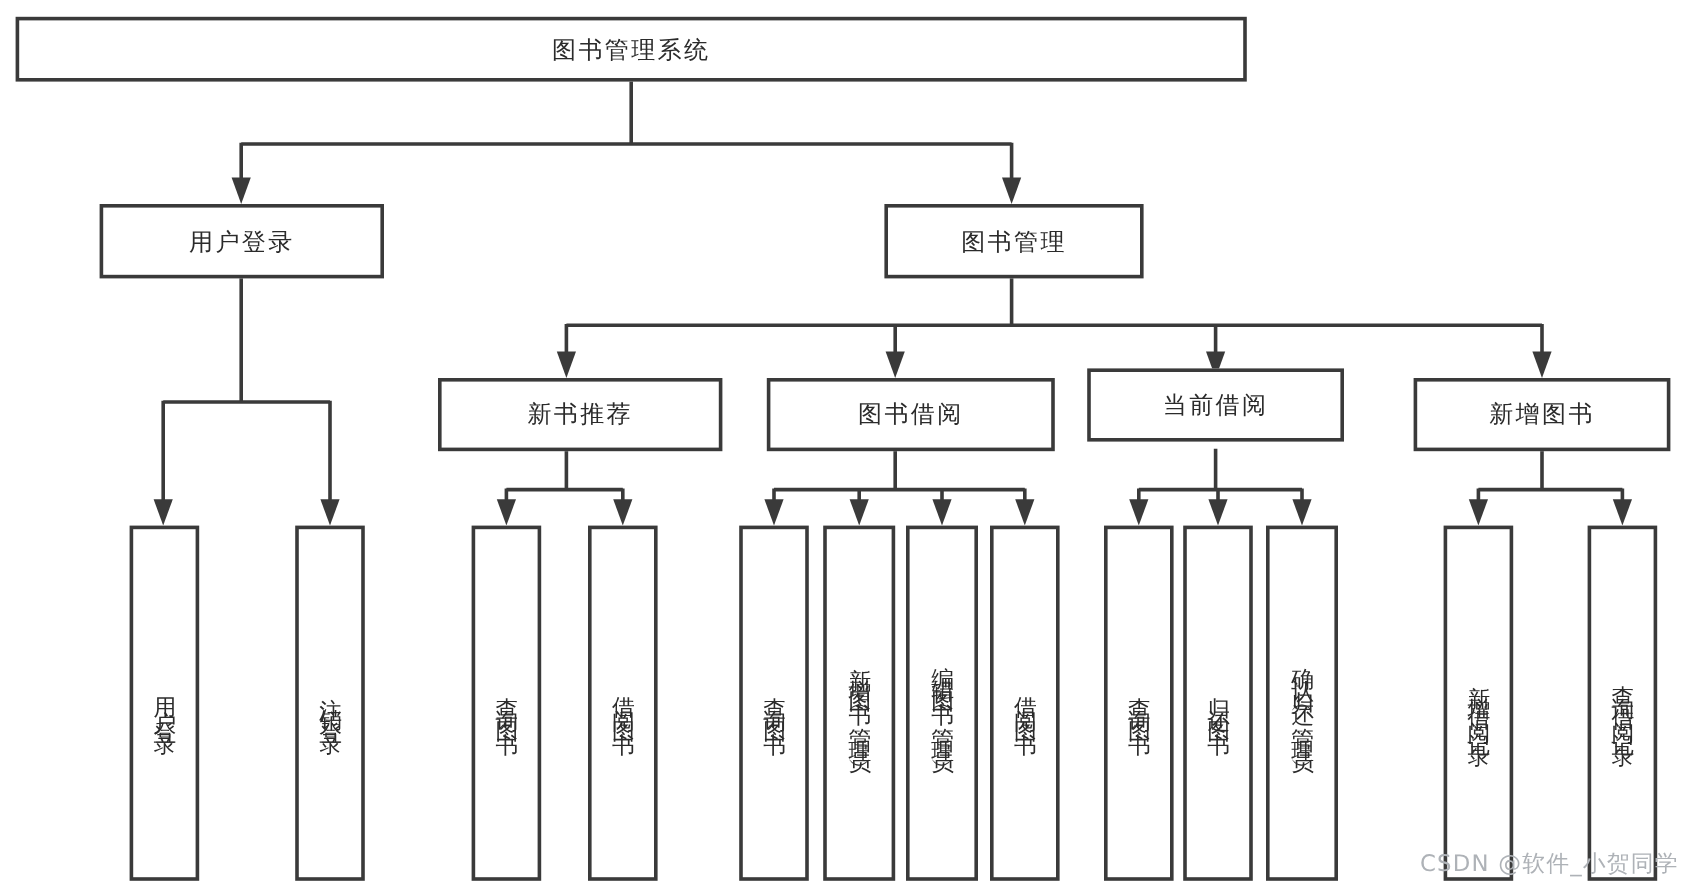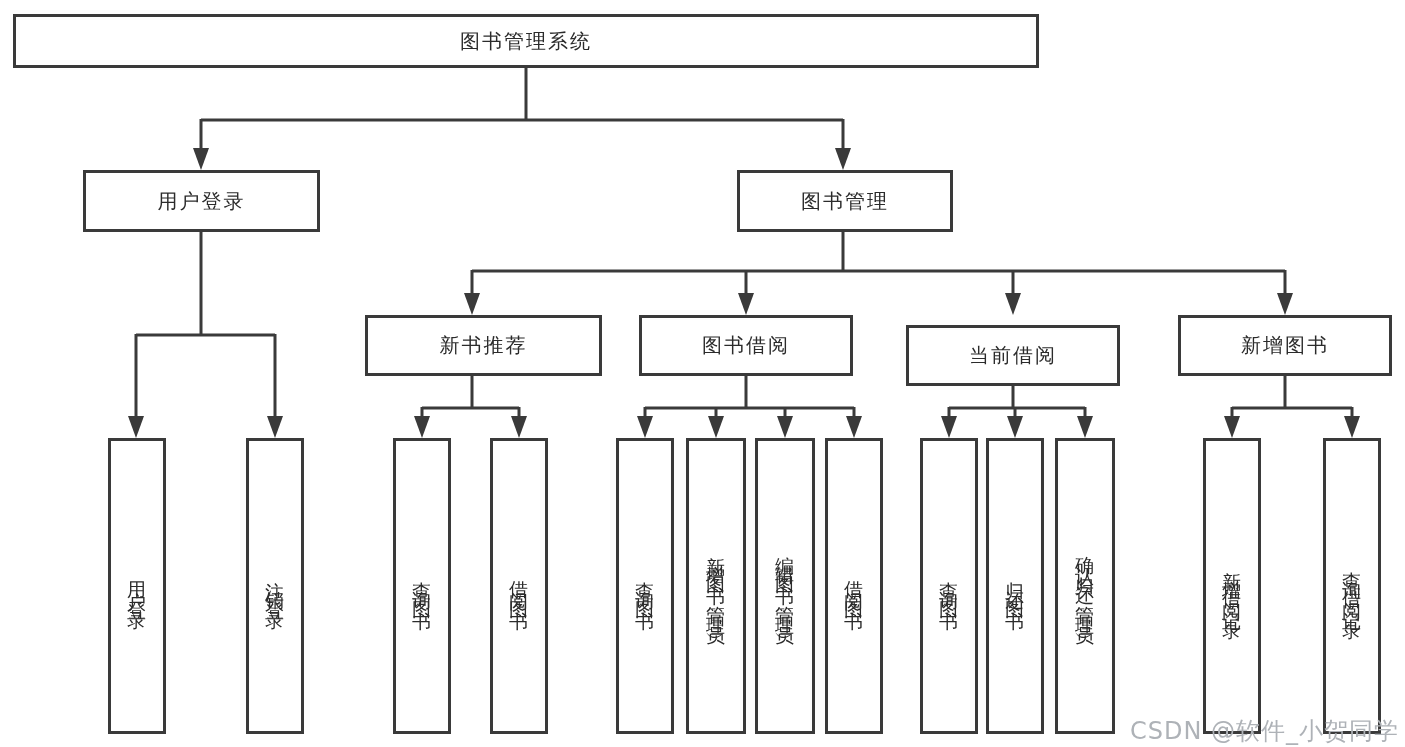--- a/index.html
+++ b/index.html
@@ -28,22 +28,22 @@
     writing-mode: vertical-rl;
     text-orientation: mixed;
     font-size: 19px;
     letter-spacing: 10px;
     line-height: 1;
     text-align: center;
   }
   .watermark {
     position: absolute;
     right: 6px;
-    bottom: 0;
-    font-size: 24px;
+    bottom: 14px;
+    font-size: 19px;
     color: #aeb2b7;
     letter-spacing: 1px;
     z-index: 3;
     white-space: nowrap;
   }
 </style>
 </head>
 <body>
 
 <div class="stage">
@@ -102,24 +102,24 @@
   <div class="node hnode" style="left:83px; top:170px; width:237px; height:62px;">
     <span>用户登录</span>
   </div>
   <div class="node hnode" style="left:724px; top:170px; width:216px; height:62px;margin-left:13px;">
     <span>图书管理</span>
   </div>
 
   <div class="node hnode" style="left:365px; top:315px; width:237px; height:61px;">
     <span>新书推荐</span>
   </div>
-  <div class="node hnode" style="left:639px; top:315px; width:214px; height:61px;">
+  <div class="node hnode" style="left:639px; top:315px; width:240px; height:61px;">
     <span>图书借阅</span>
   </div>
-  <div class="node hnode" style="left:906px; top:325px; width:214px; height:61px;">
+  <div class="node hnode" style="left:906px; top:307px; width:214px; height:61px;">
     <span>当前借阅</span>
   </div>
   <div class="node hnode" style="left:1178px; top:315px; width:214px; height:61px;">
     <span>新增图书</span>
   </div>
 
   <div class="node leaf" style="left:108px; top:438px; width:58px; height:296px;">
     <span>用户登录</span>
   </div>
   <div class="node leaf" style="left:246px; top:438px; width:58px; height:296px;">

